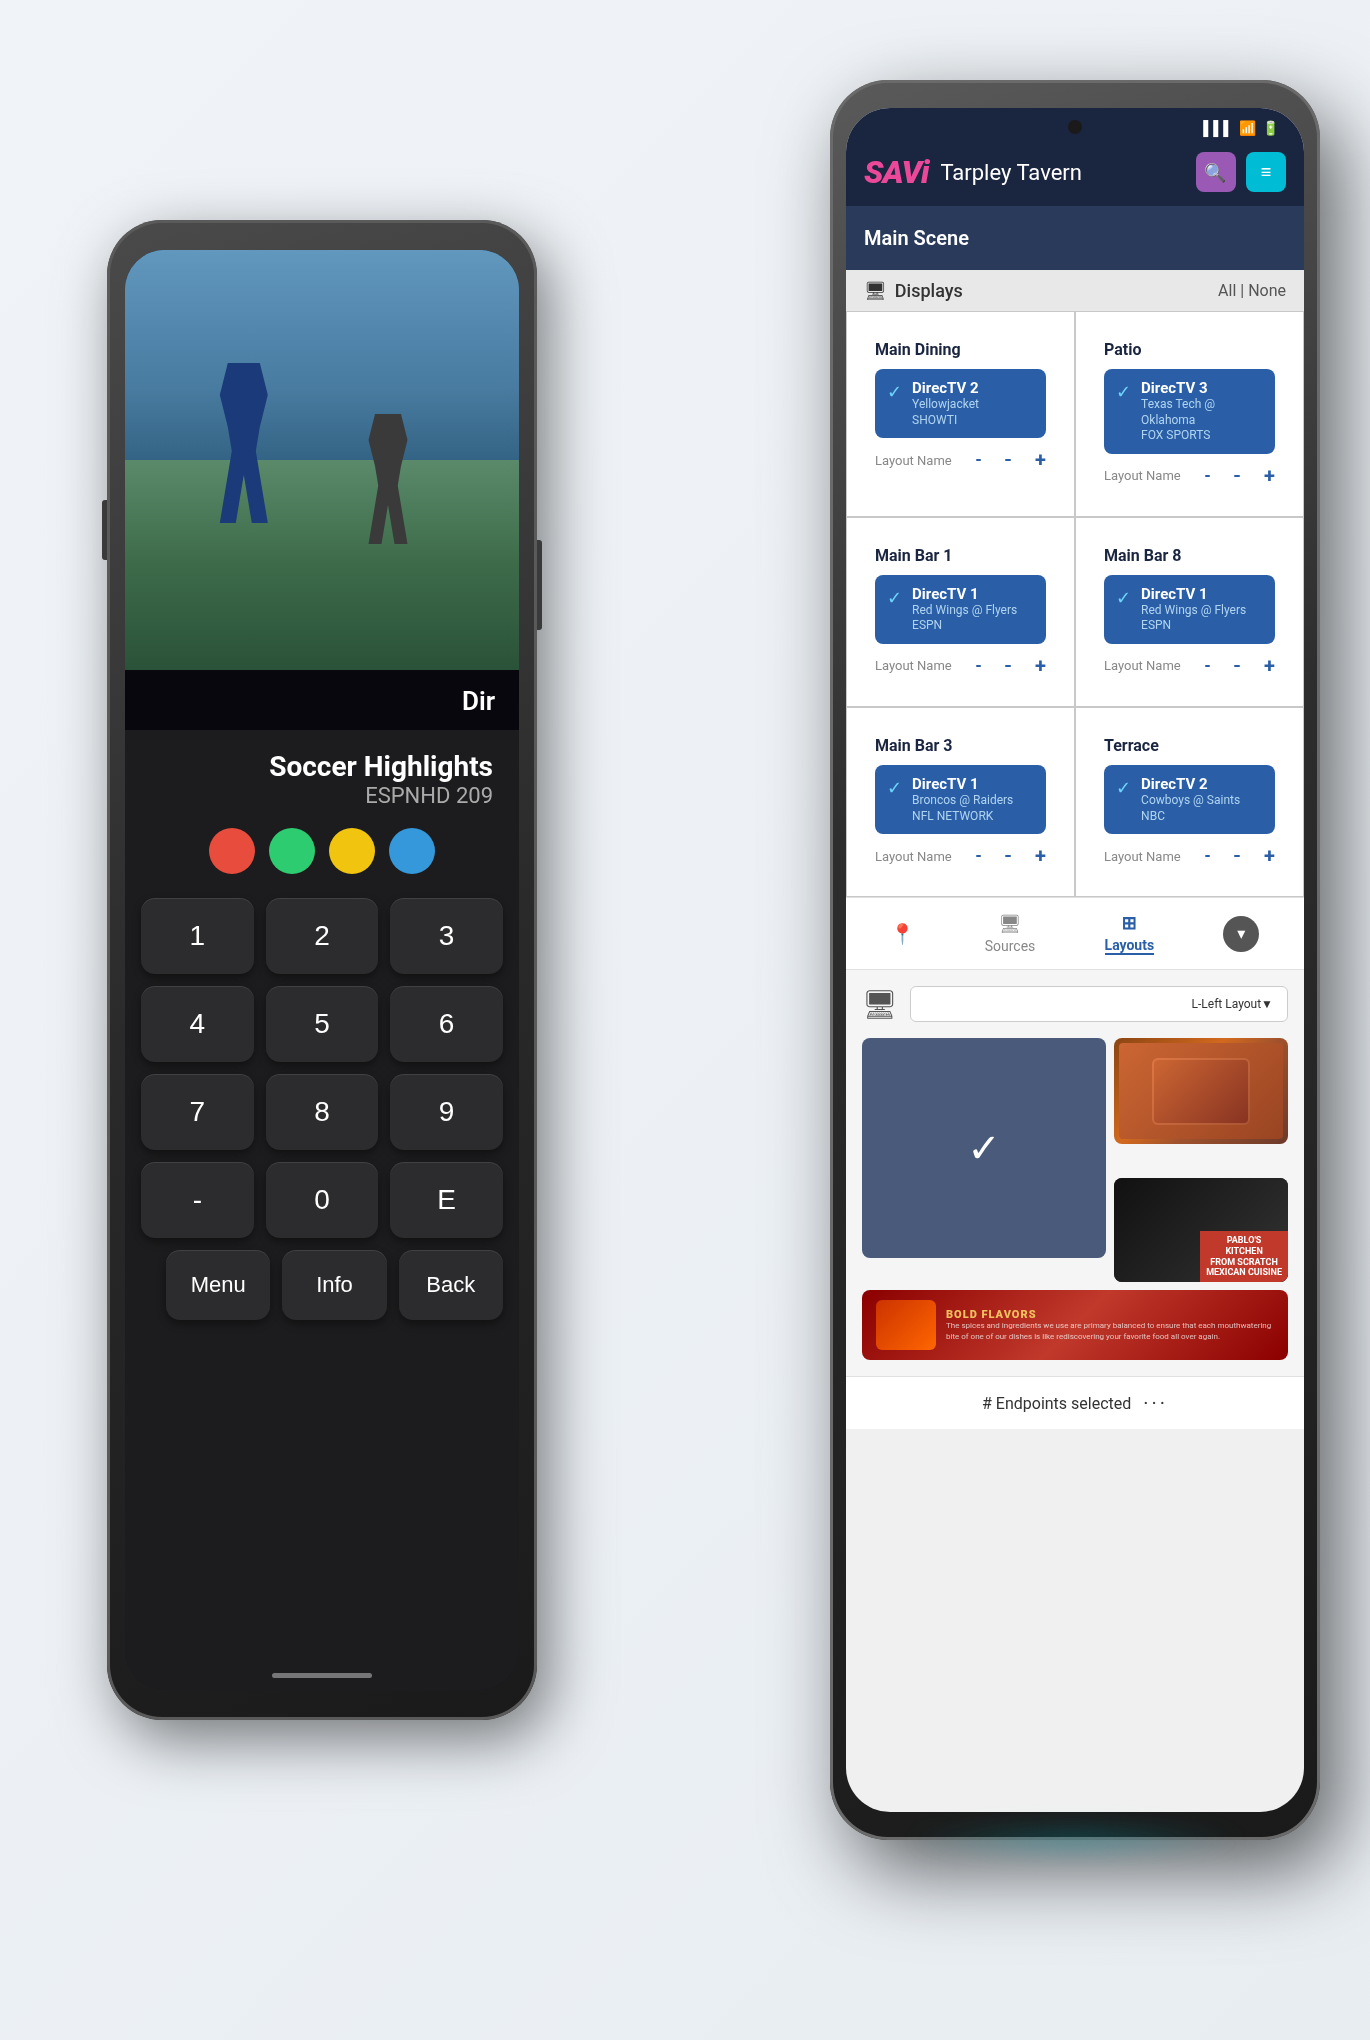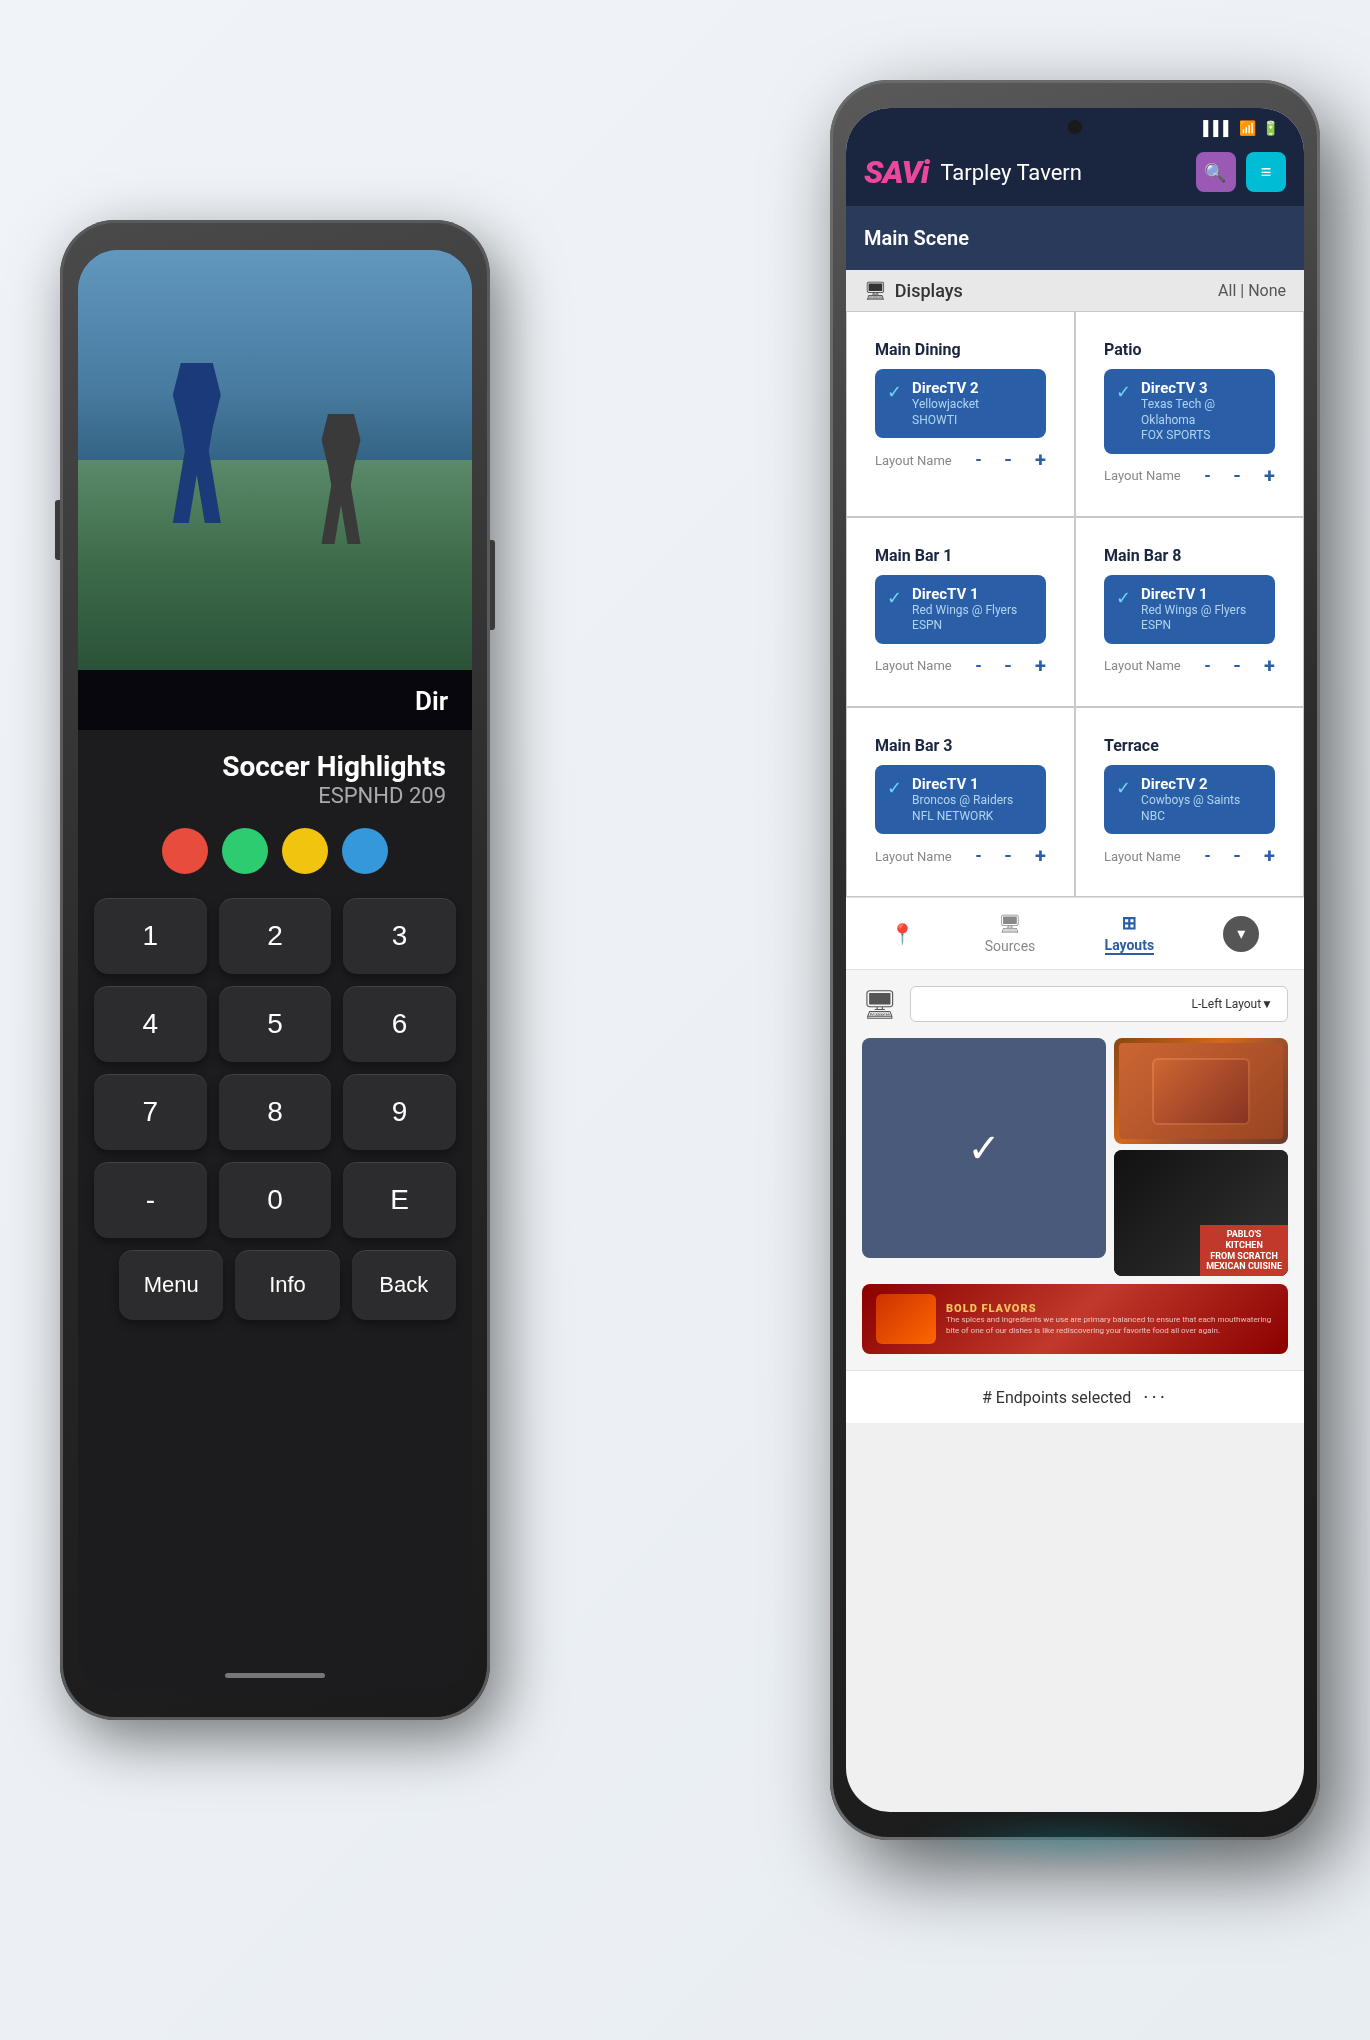--- a/index.html
+++ b/index.html
@@ -35,20 +35,21 @@
     .phone-back .phone-shell {
       width: 100%;
       height: 100%;
       background: linear-gradient(160deg, #4a4a4a 0%, #2a2a2a 50%, #1a1a1a 100%);
       border-radius: 55px;
       position: relative;
       box-shadow:
         inset 0 0 0 3px #5a5a5a,
         12px 20px 60px rgba(0,0,0,0.5),
         -5px -5px 20px rgba(255,255,255,0.05);
+      margin-left: 47px;
     }
 
     .phone-back .phone-screen {
       position: absolute;
       top: 30px;
       left: 18px;
       right: 18px;
       bottom: 30px;
       border-radius: 40px;
       overflow: hidden;
@@ -561,28 +562,29 @@
       border-radius: 8px;
       background: linear-gradient(135deg, #8B4513 0%, #D2691E 40%, #A0522D 60%, #6B3A2A 100%);
       overflow: hidden;
       display: flex;
       align-items: center;
       justify-content: center;
       position: relative;
     }
 
     .food-img-2 {
-      height: 126px;
+      height: 104px;
       border-radius: 8px;
       background: linear-gradient(135deg, #2c2c2c 0%, #1a1a1a 100%);
       overflow: hidden;
       display: flex;
       align-items: center;
       justify-content: flex-end;
       position: relative;
+      margin-top: 28px;
     }
 
     .food-label {
       position: absolute;
       bottom: 0;
       right: 0;
       background: #c0392b;
       color: white;
       font-size: 9px;
       padding: 4px 6px;

